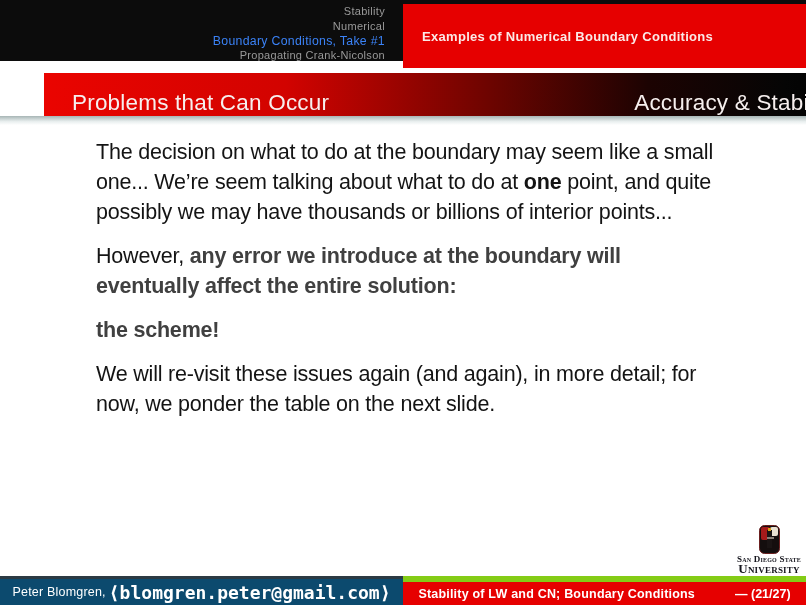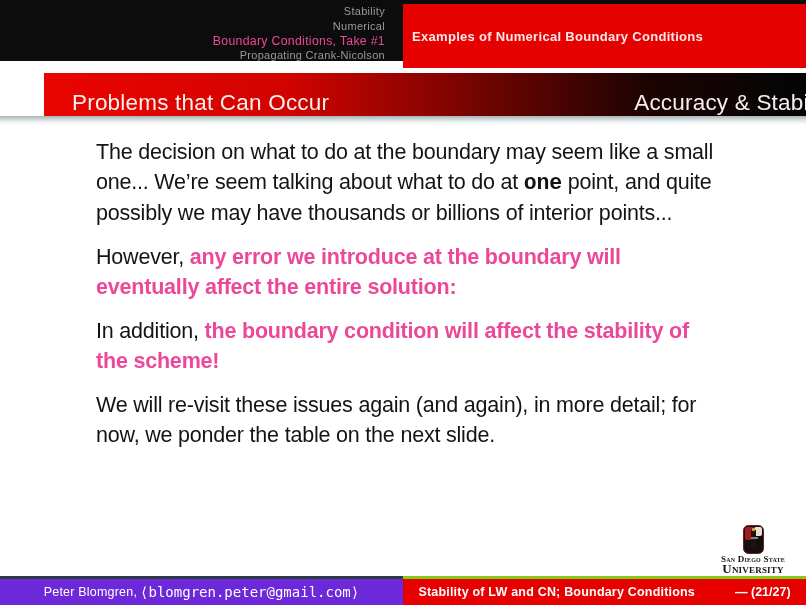--- a/index.html
+++ b/index.html
@@ -4,63 +4,63 @@
 <style>
   html,body{margin:0;padding:0;background:#888;}
   .slide{
     position:relative;width:806px;height:605px;background:#ffffff;
     font-family:"Liberation Sans",sans-serif;overflow:hidden;margin:0 auto;
   }
   
   .header{position:absolute;top:0;left:0;width:806px;height:61px;background:#0c0c0c;}
   .nav{position:absolute;top:4px;left:0;width:385px;text-align:right;list-style:none;margin:0;padding:0;}
   .nav li{font-size:11px;line-height:14.8px;color:#999999;letter-spacing:.3px;cursor:pointer;}
-  .nav li.active{color:#ec4899;font-size:12.3px;}
+  .nav li.active{color:#3b82f6;font-size:12.3px;}
   .section-box{
     position:absolute;top:4px;left:403px;right:0;height:64px;background:#e60000;
     display:flex;align-items:center;
   }
   .section-box .label{
-    padding-left:9px;font-size:13px;font-weight:bold;color:#fbe9e7;letter-spacing:.3px;
+    padding-left:19px;font-size:13px;font-weight:bold;color:#fbe9e7;letter-spacing:.3px;
   }
   
   .titlebar{
     position:absolute;top:73px;left:0;width:806px;height:43px;
     background:linear-gradient(to right,#ea0400 0%,#d20300 30%,#6e0400 55%,#1c0302 75%,#050505 92%,#000 100%);
     display:flex;align-items:flex-end;justify-content:space-between;
     box-sizing:border-box;padding:0 13px 0 28px;margin-left:44px;
   }
   .titlebar .t-left,.titlebar .t-right{font-size:22.5px;color:#f6efee;letter-spacing:.2px;}
   .title-shadow{
     position:absolute;top:116px;left:0;width:806px;height:9px;
     background:linear-gradient(to bottom,#a7b5b5 0%,#e8eeee 60%,#ffffff 100%);
   }
   
   .body-text{position:absolute;top:137px;left:60px;width:700px;color:#141414;margin-left:36px;}
   .body-text .para{margin:0 0 14px 0;}
   .body-text .line{white-space:nowrap;font-size:21.5px;line-height:30px;letter-spacing:-0.2px;}
-  .seg-b{font-weight:bold;font-family:Liberation Mono, monospace;}
-  .seg-rb{font-weight:bold;color:#ec4899;}
+  .seg-b{font-weight:bold;}
+  .seg-rb{font-weight:bold;color:#404040;}
   
-  .logo{position:absolute;right:17px;bottom:32px;width:72px;text-align:center;}
+  .logo{position:absolute;right:1px;bottom:32px;width:72px;text-align:center;}
   .logo .emblem{display:block;margin:0 auto 1px auto;}
   .logo .l1{font-family:"Liberation Serif",serif;font-variant:small-caps;font-weight:bold;
             font-size:9px;line-height:9px;color:#14141c;letter-spacing:.2px;}
   .logo .l2{font-family:"Liberation Serif",serif;font-variant:small-caps;font-weight:bold;
             font-size:13px;line-height:9px;color:#14141c;letter-spacing:.2px;}
   
   .footer{position:absolute;bottom:0;left:0;width:806px;height:29px;display:flex;}
   .footer .f-left{
-    width:403px;box-sizing:border-box;background:#6d28d9;border-top:3px solid #2c3a43;
+    width:403px;box-sizing:border-box;background:#0c4a6e;border-top:3px solid #2c3a43;
     display:flex;align-items:center;justify-content:center;color:#ffffff;
   }
   .footer .f-left .author{font-size:12.5px;letter-spacing:.2px;}
-  .footer .f-left .email{font-family:"DejaVu Sans Mono",monospace;font-size:14px;margin-left:3px;}
+  .footer .f-left .email{font-family:"DejaVu Sans Mono",monospace;font-size:18px;margin-left:3px;font-weight:bold;}
   .footer .f-right{
-    flex:1;box-sizing:border-box;background:#e60000;border-top:3px solid #84cc16;
+    flex:1;box-sizing:border-box;background:#e60000;border-top:6px solid #84cc16;
     display:flex;align-items:center;justify-content:center;gap:40px;color:#ffffff;
   }
   .footer .f-right .f-title{font-size:12.5px;font-weight:bold;letter-spacing:.2px;}
   .footer .f-right .f-page{font-size:12.5px;font-weight:bold;}
 </style>
 </head>
 <body>
 
 <div class="slide">
 
@@ -86,21 +86,20 @@
       <div class="para">
         <div class="line"><span>The decision on what to do at the boundary may seem like a small</span></div>
         <div class="line"><span>one... We’re seem talking about what to do at </span><span class="seg-b">one</span><span> point, and quite</span></div>
         <div class="line"><span>possibly we may have thousands or billions of interior points...</span></div>
       </div>
       <div class="para">
         <div class="line"><span>However, </span><span class="seg-rb">any error we introduce at the boundary will</span></div>
         <div class="line"><span class="seg-rb">eventually affect the entire solution:</span></div>
       </div>
       <div class="para">
-        <div class="line"><span>In addition, </span><span class="seg-rb">the boundary condition will affect the stability of</span></div>
         <div class="line"><span class="seg-rb">the scheme!</span></div>
       </div>
       <div class="para">
         <div class="line"><span>We will re-visit these issues again (and again), in more detail; for</span></div>
         <div class="line"><span>now, we ponder the table on the next slide.</span></div>
       </div>
     </div>
 
   <div class="logo">
     <svg class="emblem" width="21" height="29" viewBox="0 0 21 29">

